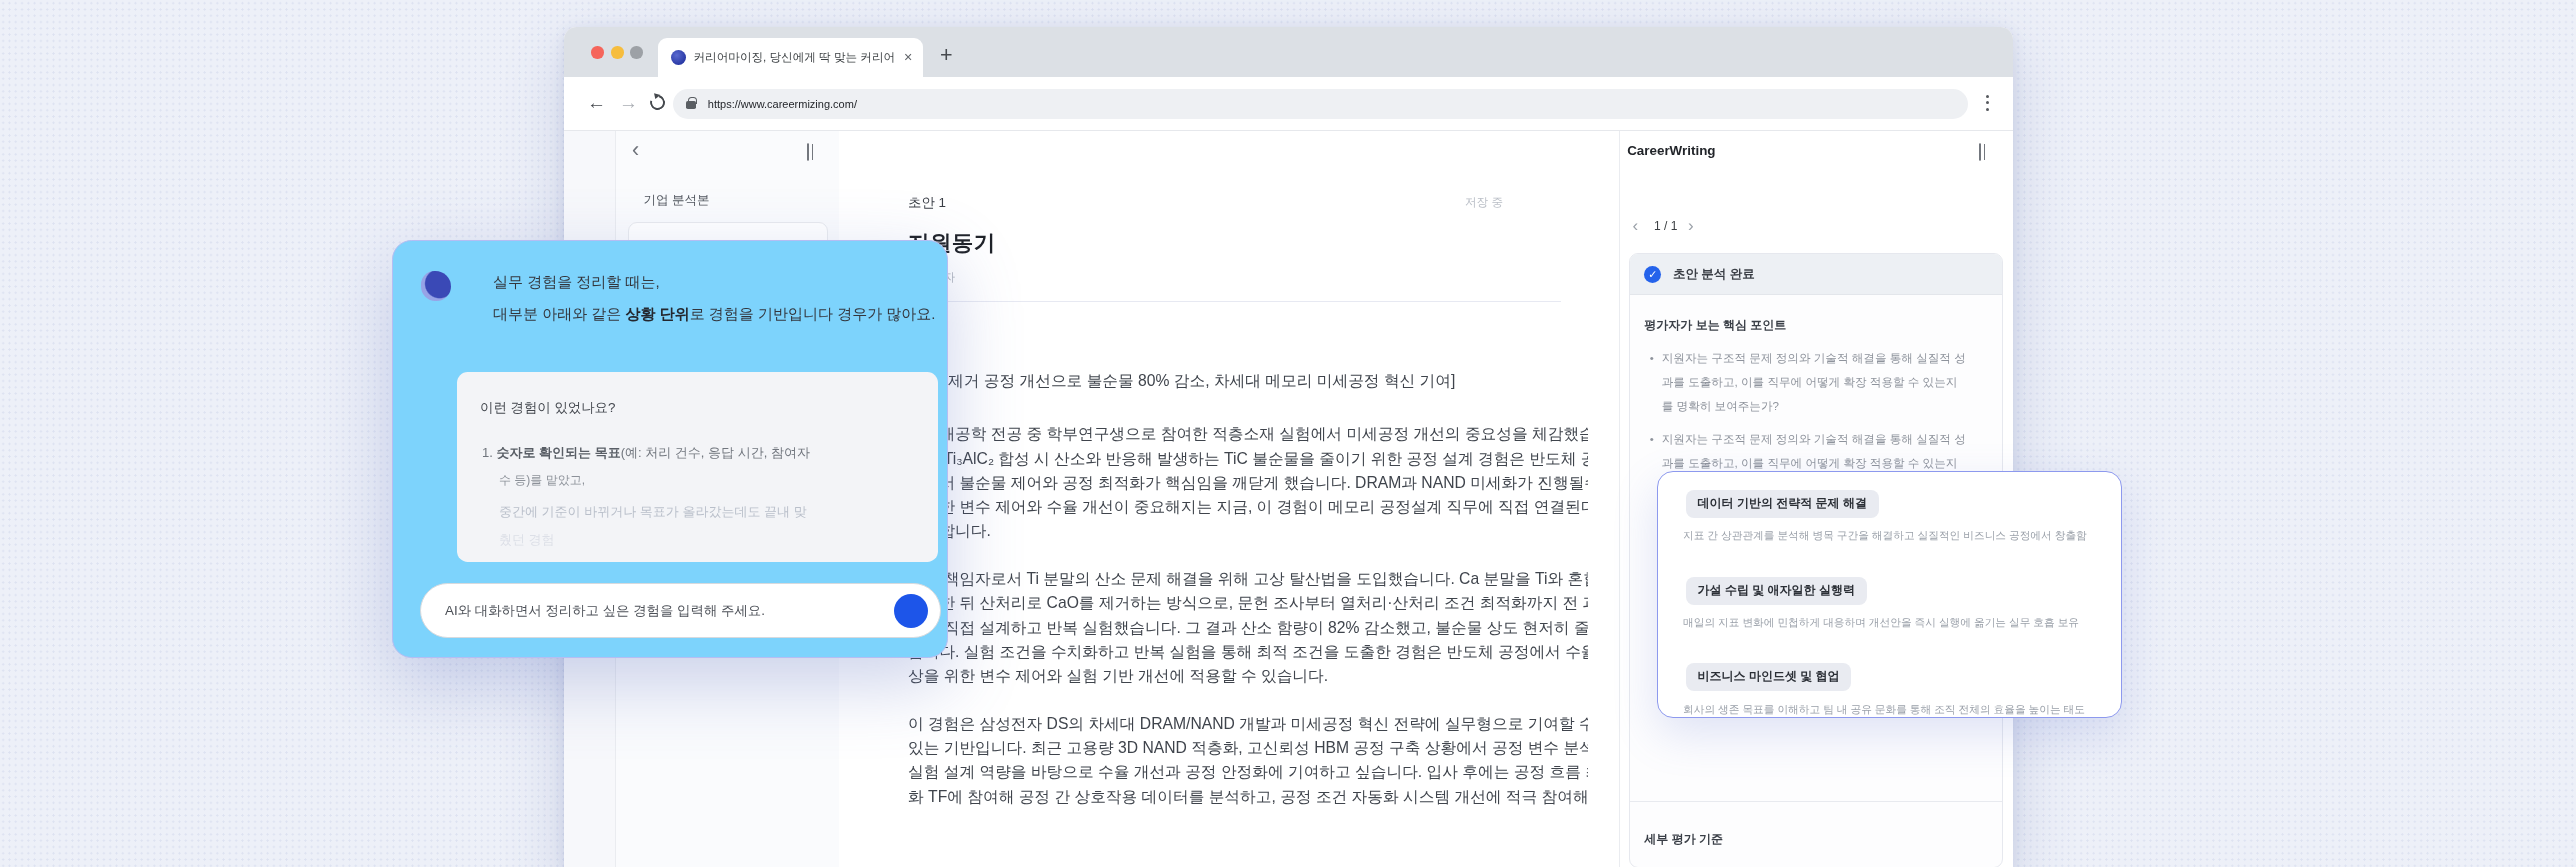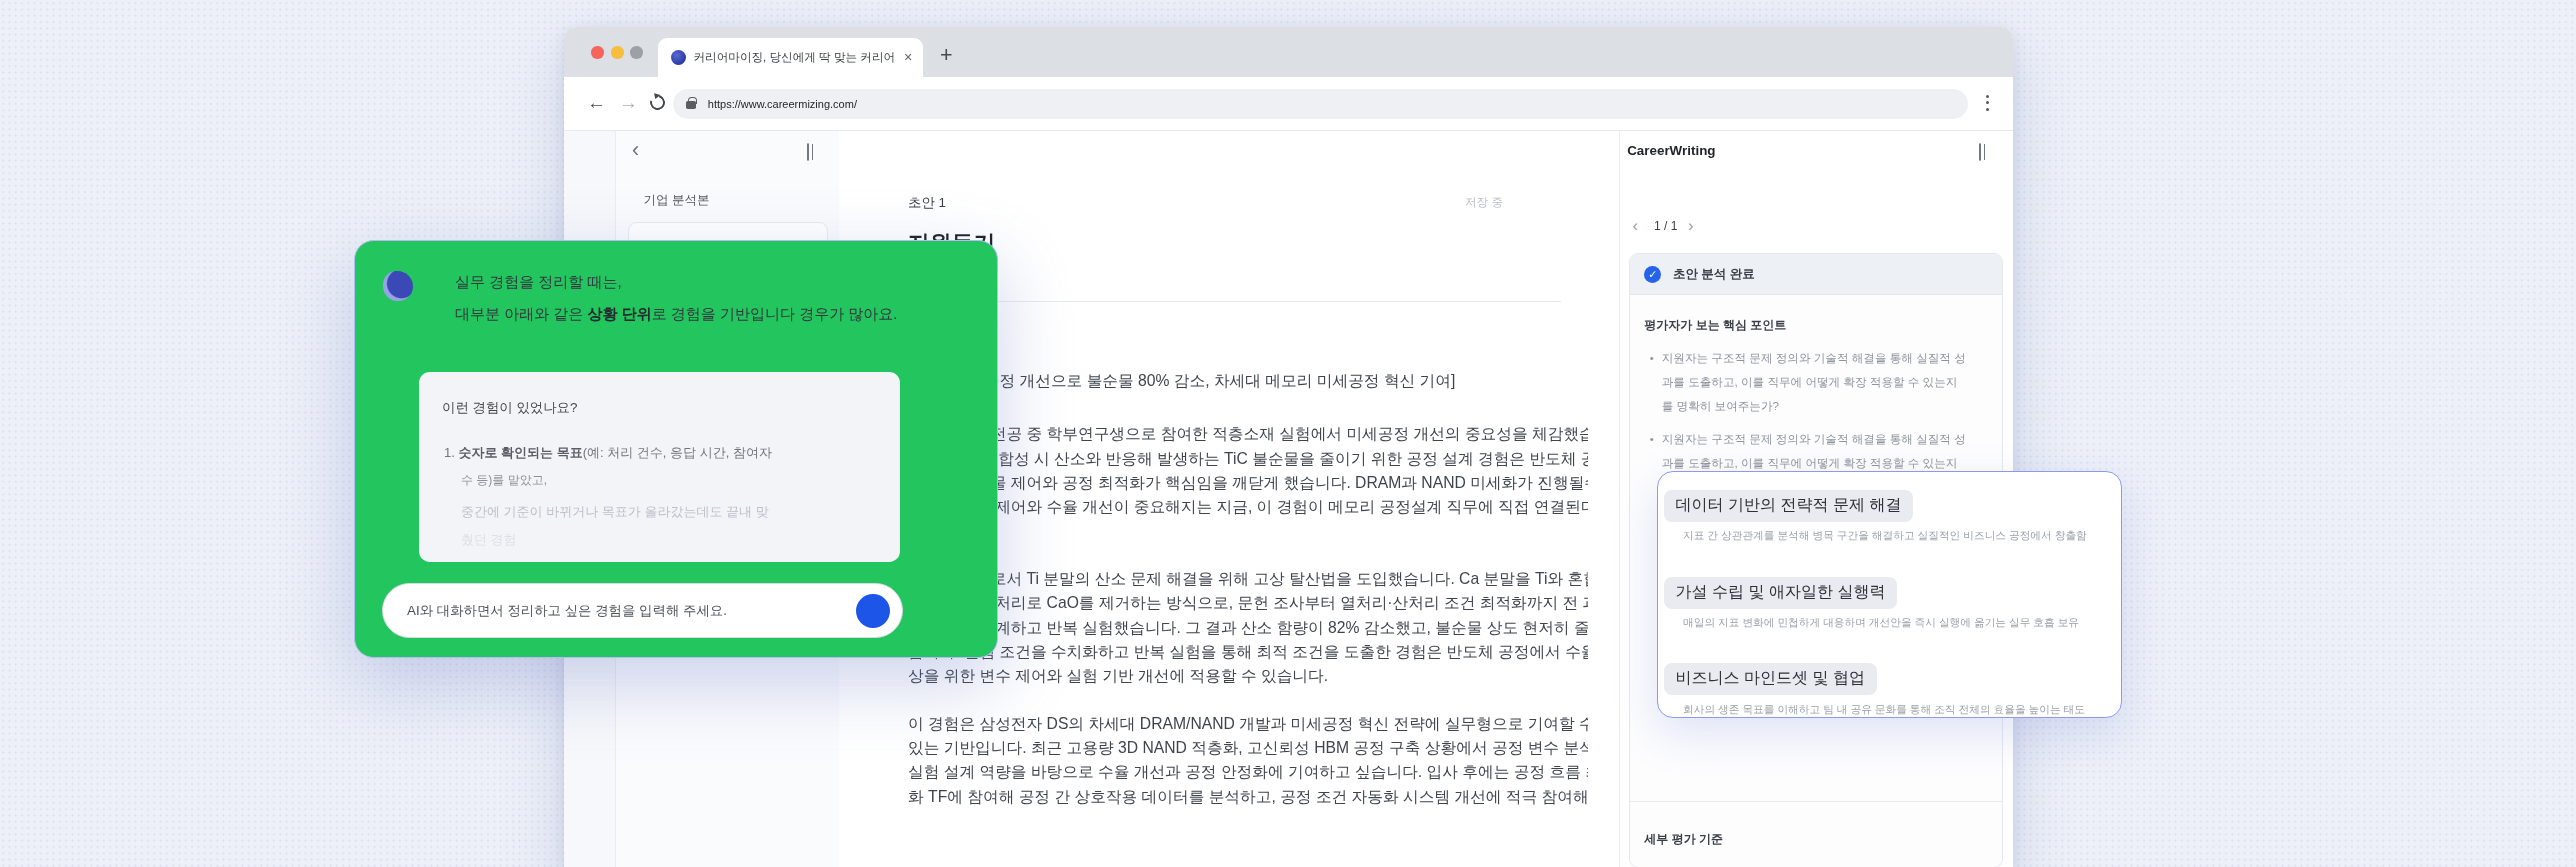--- a/index.html
+++ b/index.html
@@ -78,26 +78,26 @@
     display:flex; align-items:center; justify-content:center; }
   .status-label{ font-size:12.5px; font-weight:600; color:#3b3f46; }
   .sec-title{ font-size:12px; font-weight:600; color:#3a3f47; }
   .bullet-row{ display:flex; gap:8px; width:318px; font-size:11.6px; line-height:24px; color:#8e939c; }
   .bullet-dot{ flex:0 0 auto; }
   .criteria-div{ left:9px; top:668px; width:374px; height:0.9px; background:#e8eaef; }
 
   
   .hlbox{ left:1657px; top:471px; width:465px; height:247px; background:#fff; border:1.8px solid #8d99ee;
     border-radius:16px; z-index:20; box-shadow:0 16px 45px rgba(100,120,210,.20); }
-  .tag{ left:6px; display:inline-block; background:#e9ebf1; border-radius:8px; padding:5.4px 11.6px;
-    font-size:16px; font-weight:400; color:#2b2f36; white-space:nowrap; }
+  .tag{ left:28px; display:inline-block; background:#e9ebf1; border-radius:8px; padding:5.4px 11.6px;
+    font-size:12px; font-weight:700; color:#2b2f36; white-space:nowrap; }
   .hl-desc{ left:25px; font-size:10.7px; color:#9aa0a9; white-space:nowrap; }
 
   
-  .modal{ left:354px; top:240px; width:644px; height:418px; background:#22c55e; border:1.8px solid #b4bdf3;
+  .modal{ left:392px; top:240px; width:556px; height:418px; background:#7dd3fc; border:1.8px solid #b4bdf3;
     border-radius:19.7px; z-index:30; box-shadow:0 25px 72px rgba(90,110,190,.30); }
   .avatar{ left:28px; top:30px; width:29.5px; height:29.5px; border-radius:46% 54% 50% 50%;
     background:radial-gradient(circle at 62% 42%, #3a49b6 55%, #97a3e6 60%); }
   .m-line1{ left:100px; top:32px; font-size:15px; color:#33363d; }
   .m-line2{ left:100px; top:64px; font-size:15px; color:#33363d; white-space:nowrap; }
   .m-line2 b{ font-weight:bold; color:#24272e; }
   .m-card{ left:64px; top:131px; width:481px; height:190px; background:#f3f4f7; border-radius:10.7px; overflow:hidden; }
   .m-q{ left:23px; top:27px; font-size:13.4px; color:#43474e; }
   .m-item{ left:25px; top:72px; font-size:13px; color:#71767e; white-space:nowrap;text-align:right; }
   .m-item b{ color:#595e66; }

